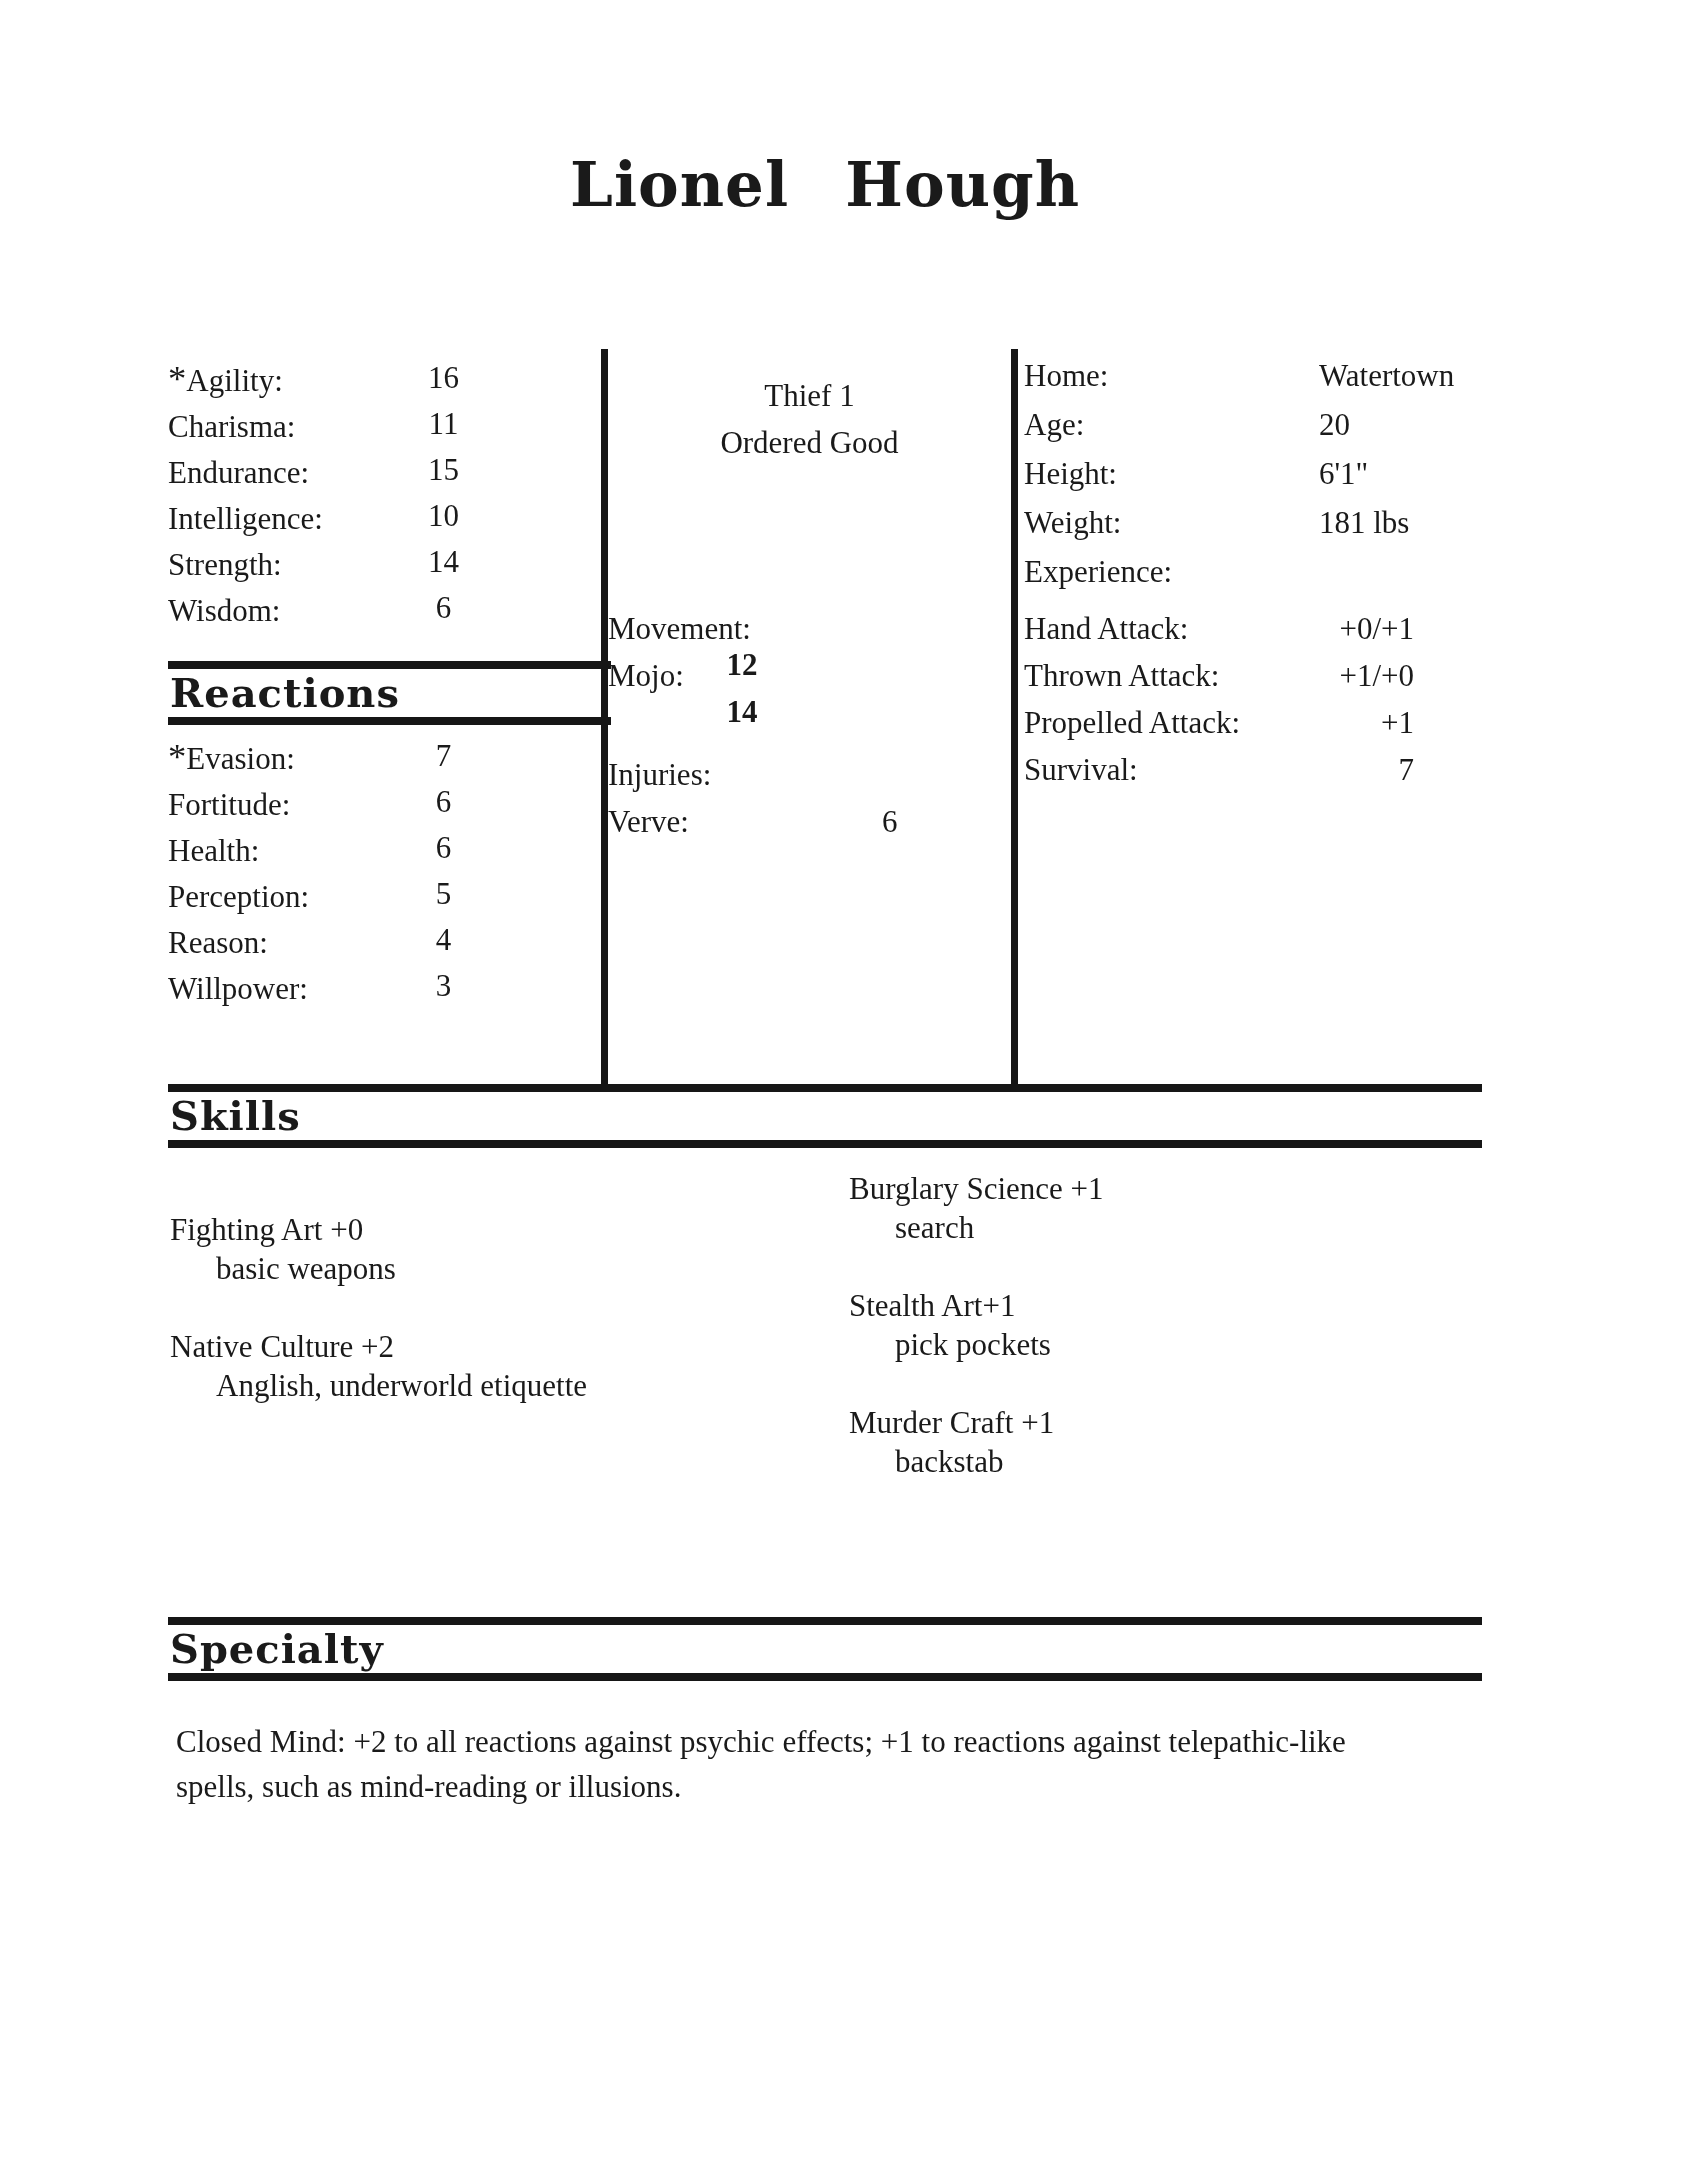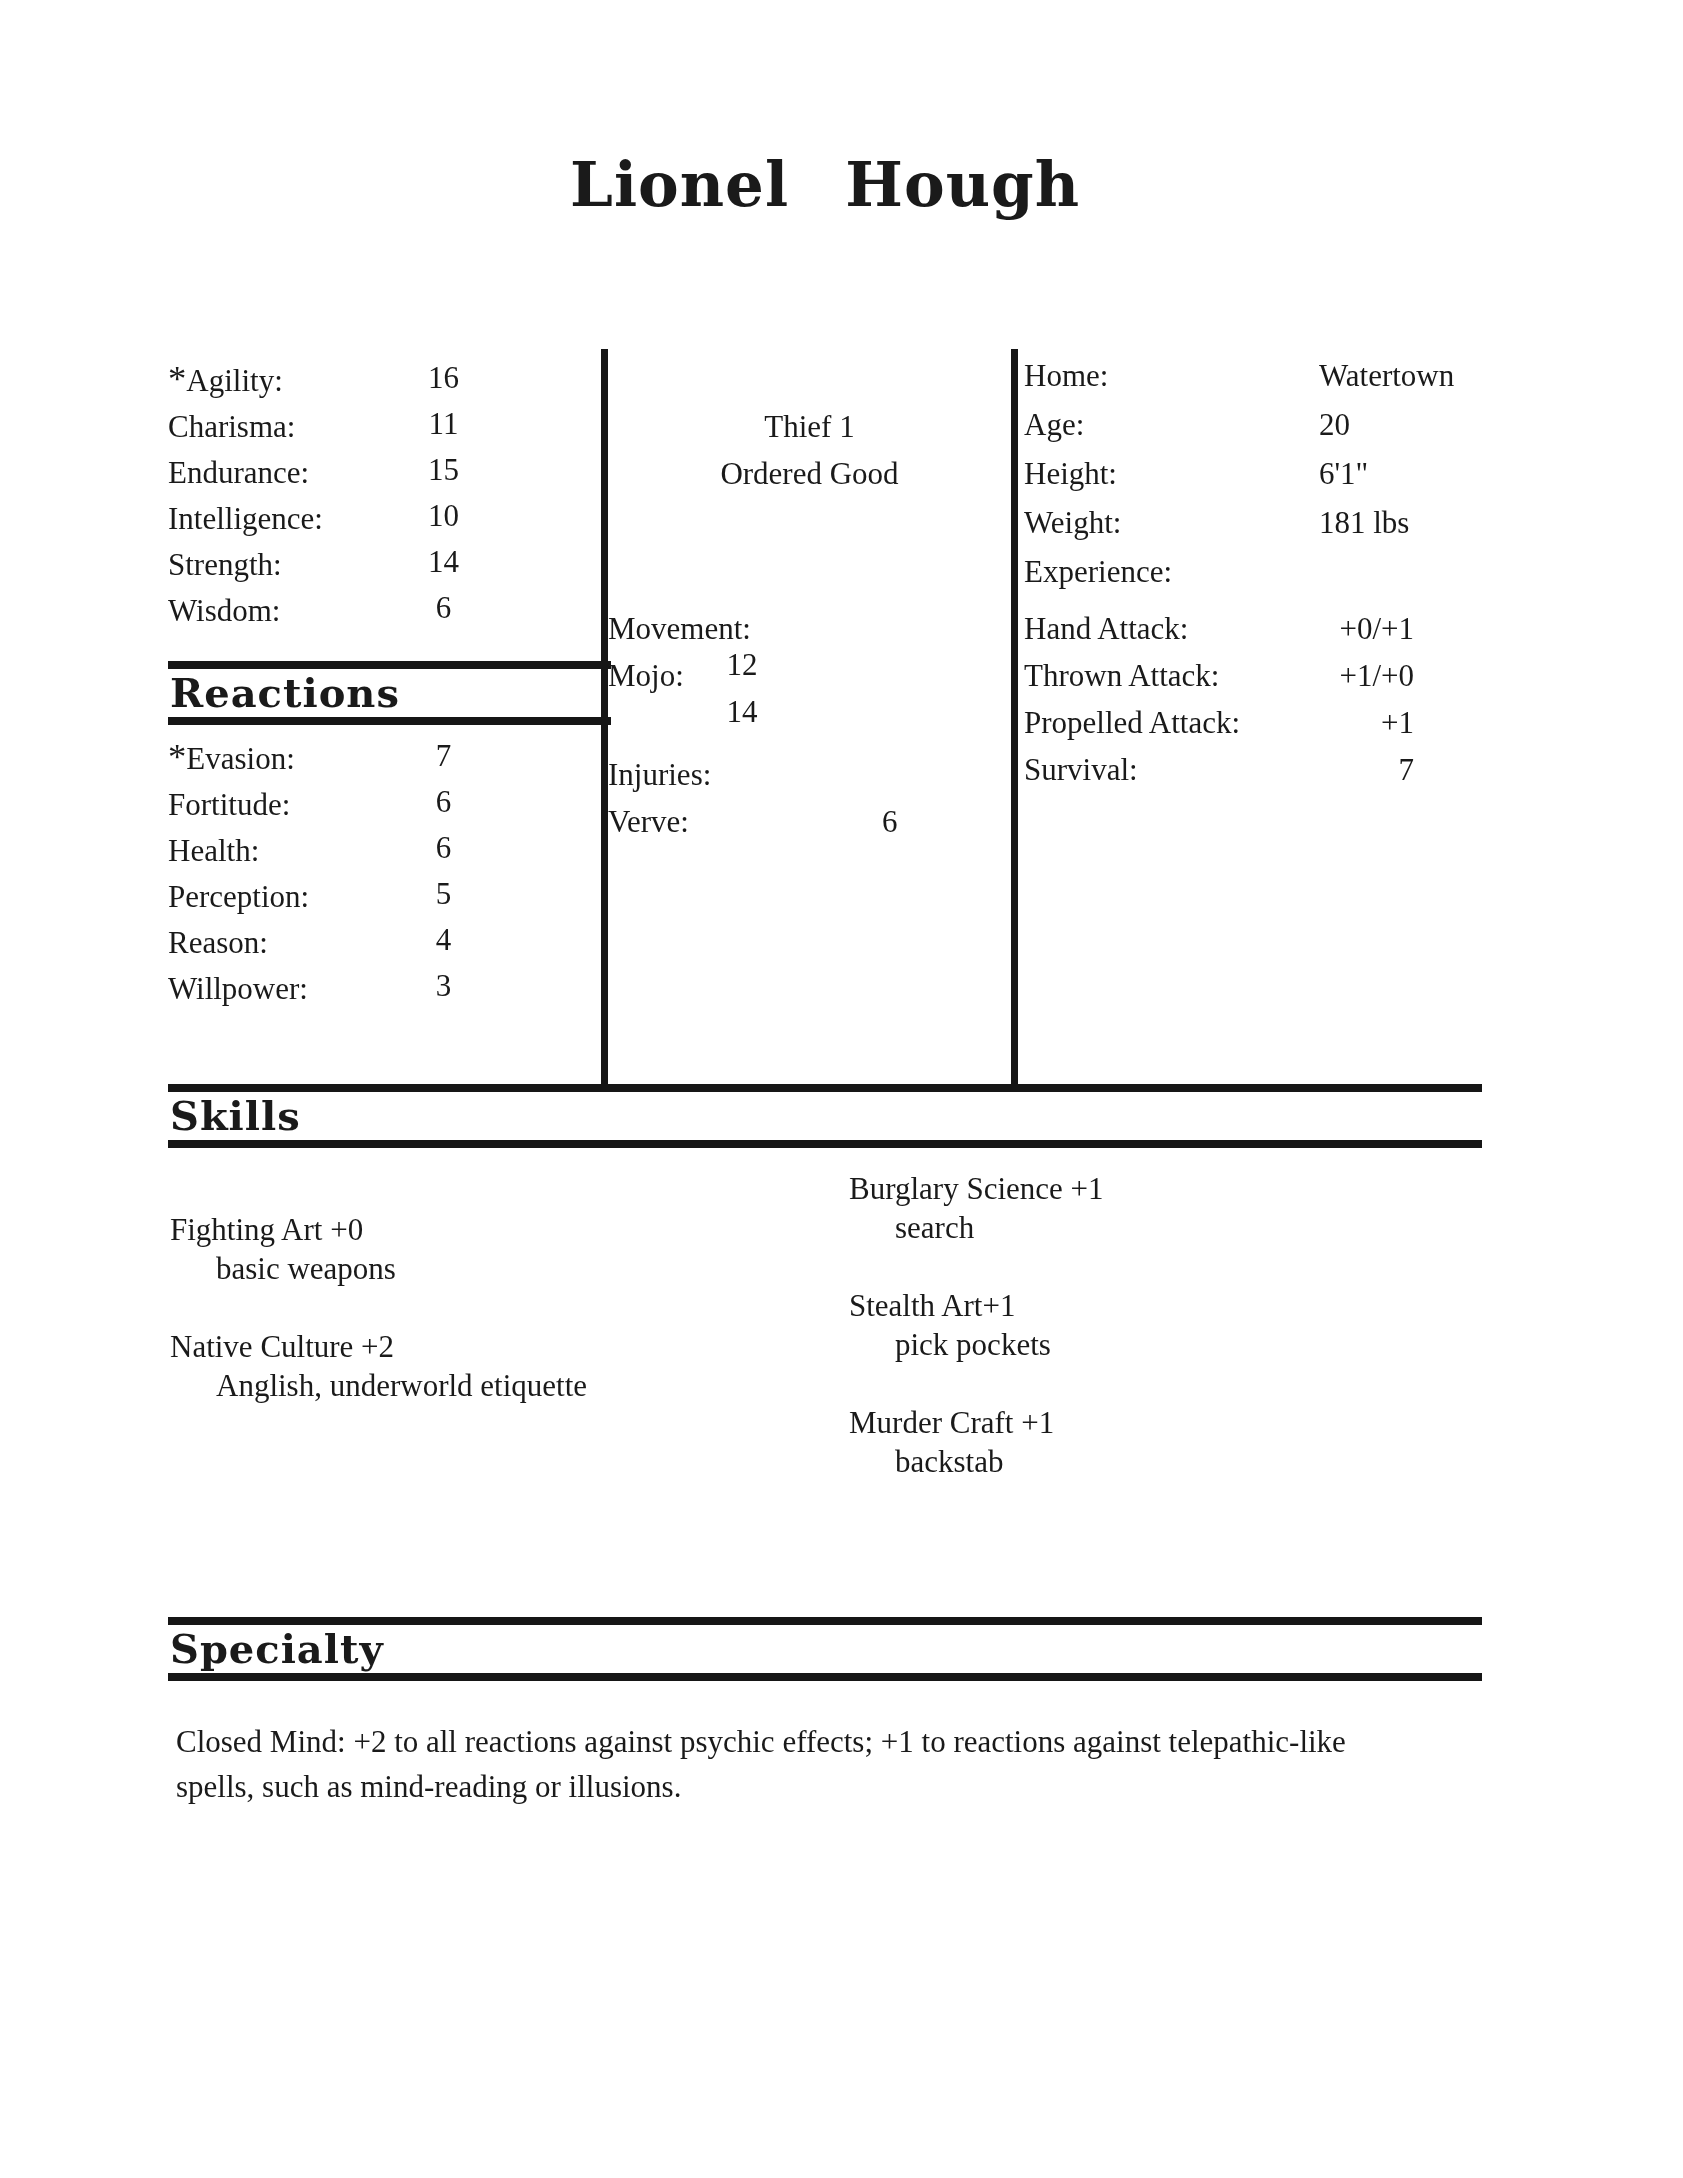--- a/index.html
+++ b/index.html
@@ -63,27 +63,27 @@
   .abilities-list .lbl { width:233px; }
   .abilities-list .val { width:57px; margin-left:14px; }
 
   .reactions-list { left:168px; top:733px; width:327px; }
   .reactions-list .stat-row { height:46px; }
   .reactions-list .lbl { width:226px; }
   .reactions-list .val { width:57px; margin-left:21px; }
 
   .class-block {
     position:absolute; left:608px; top:372px; width:403px;
-    text-align:center; font-size:31px; line-height:47px; white-space:nowrap;margin-top:31px;
+    text-align:center; font-size:31px; line-height:47px; white-space:nowrap;
   }
 
   .center-a { left:608px; top:611px; }
   .center-a .stat-row { height:47px;flex-direction:column; }
   .center-a .lbl { width:242px; }
-  .center-a .val { margin-left:26px; text-align:left; }
+  .center-a .val { margin-left:26px; text-align:left;font-weight:bold; }
 
   .center-b { left:608px; top:751px; }
   .center-b .stat-row { height:47px; }
   .center-b .lbl { width:209px; }
   .center-b .val { margin-left:14px; text-align:left; }
   .center-b .val-verve { margin-left:65px; }
 
   .bio-list { left:1024px; top:351px; width:465px; }
   .bio-list .stat-row { height:49px; }
   .bio-list .lbl { width:263px; }

